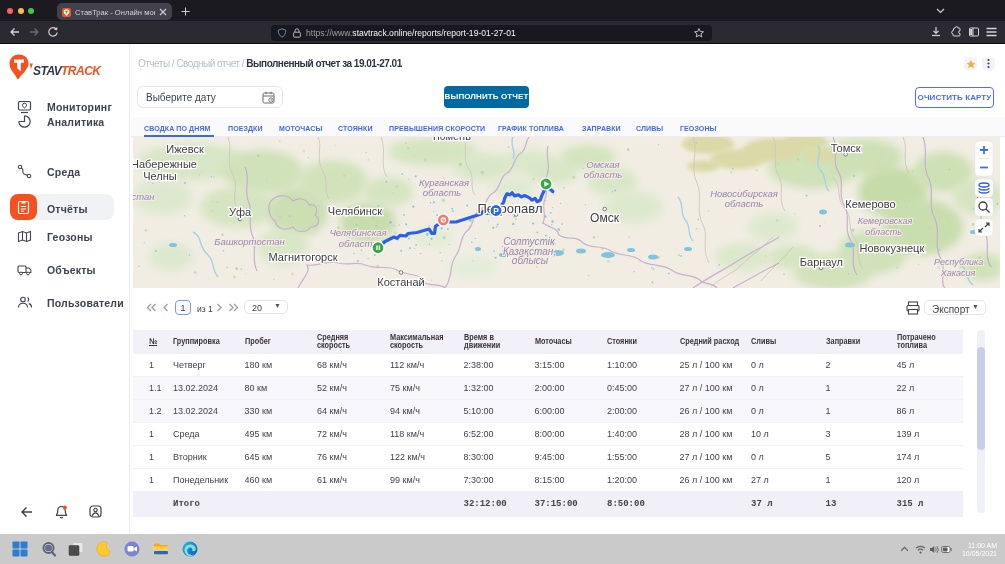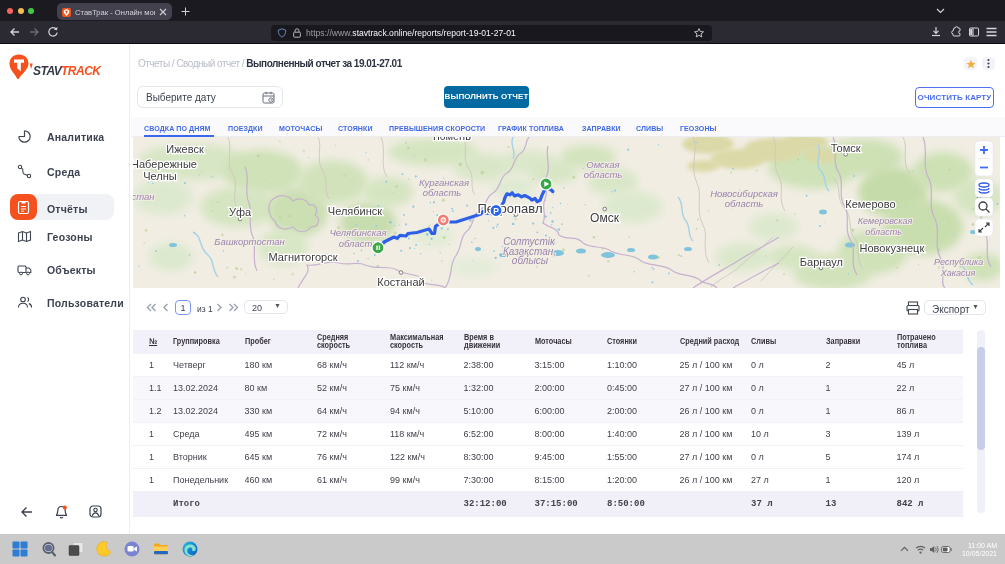--- a/index.html
+++ b/index.html
@@ -137,21 +137,29 @@
     <div id="sidebar">
 
       <svg style="position:absolute;left:9px;top:10px;" width="98" height="26" viewBox="0 0 98 26">
         <path d="M10 0.5 C4.2 0.5 0.5 4.3 0.5 9.6 C0.5 14.3 3.2 17.4 5.6 20.6 C6.6 21.9 7.4 23.3 8 24.6 C8.5 25.6 9.5 25.6 10 24.6 C11.5 21.6 14 19.6 16.2 16.9 C18.2 14.5 19.5 12.3 19.5 9.6 C19.5 4.3 15.8 0.5 10 0.5 Z" fill="#f4511e"></path>
         <path d="M5 5.5 H15 V8.7 H11.8 V17.5 L8.2 14.3 V8.7 H5 Z" fill="#ffffff"></path>
         <path d="M20.8 9.5 L23.8 9.5 L22 15.2 Z" fill="#f4511e"></path>
         <text x="24" y="20.5" font-size="12" font-weight="bold" font-style="italic" fill="#333a45" letter-spacing="-0.5">STAV</text>
         <text x="52" y="20.5" font-size="12" font-weight="bold" font-style="italic" fill="#f4511e" letter-spacing="-0.5">TRACK</text>
       </svg>
 
-      <div class="mitem" style="top:85px;">
+      <div class="mitem" style="top:55px;">
+        <svg class="micon" width="15" height="15" viewBox="0 0 15 15">
+            <rect x="1.5" y="2.5" width="12" height="8.5" rx="1.2" stroke="#3f4551" stroke-width="1.2" fill="none"></rect>
+            <path d="M4 13.5 H11" stroke="#3f4551" stroke-width="1.2"></path>
+            <path d="M7.5 4.2 a2 2 0 0 1 2 2 c0 1.3-2 3-2 3 s-2-1.7-2-3 a2 2 0 0 1 2-2 Z" stroke="#3f4551" stroke-width="1" fill="none"></path>
+          </svg>
+        <div class="mlabel">Мониторинг</div>
+      </div>
+      <div class="mitem" style="top:70px;">
         <svg class="micon" width="15" height="15" viewBox="0 0 15 15">
             <path d="M7.5 1.8 A5.7 5.7 0 1 1 1.8 7.5" stroke="#3f4551" stroke-width="1.2" fill="none"></path>
             <path d="M7.5 1.8 V7.5 H1.8" stroke="#3f4551" stroke-width="1.2" fill="none"></path>
           </svg>
         <div class="mlabel">Аналитика</div>
       </div>
       <div class="mitem" style="top:120px;">
         <svg class="micon" width="15" height="15" viewBox="0 0 15 15">
             <circle cx="3" cy="3" r="1.7" stroke="#3f4551" stroke-width="1.1" fill="none"></circle>
             <circle cx="12" cy="12" r="1.7" stroke="#3f4551" stroke-width="1.1" fill="none"></circle>
@@ -788,21 +796,21 @@
                 <td>Итого</td>
                 <td></td>
                 <td></td>
                 <td></td>
                 <td>32:12:00</td>
                 <td>37:15:00</td>
                 <td>8:50:00</td>
                 <td></td>
                 <td>37 л</td>
                 <td>13</td>
-                <td>842 л</td>
+                <td>315 л</td>
               </tr>
         </tbody>
           </table>
       </div>
       <div id="sbtrack"></div>
       <div id="sbthumb"></div>
     </div>
   </div>
 
   <div id="taskbar">

